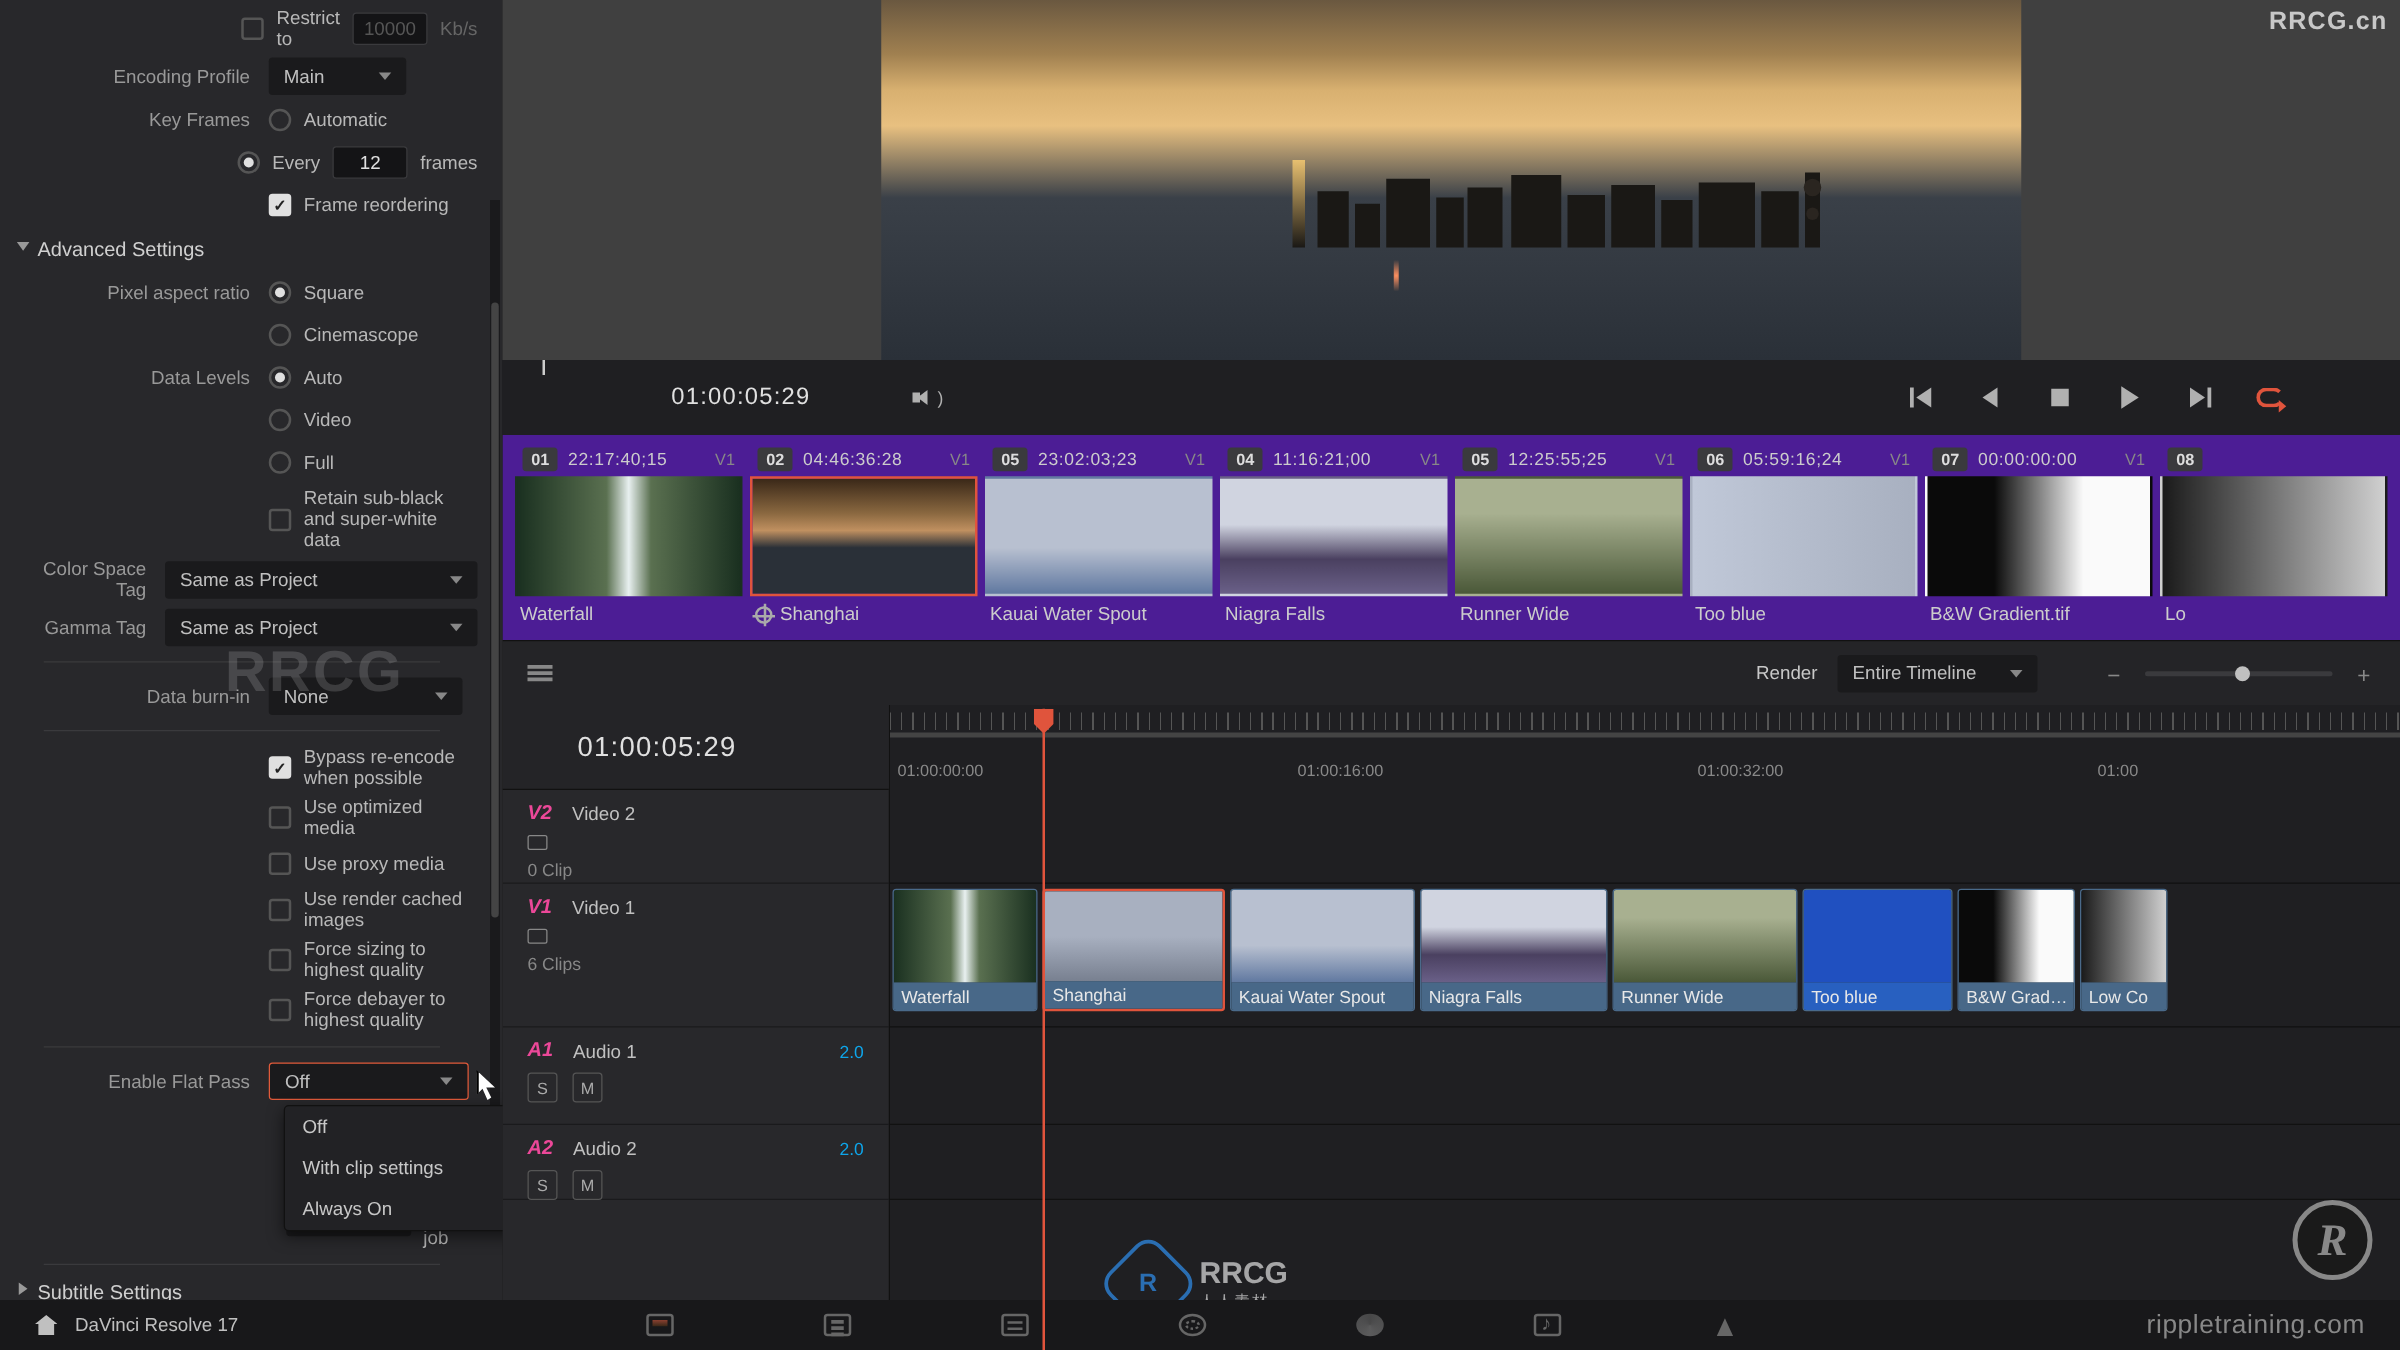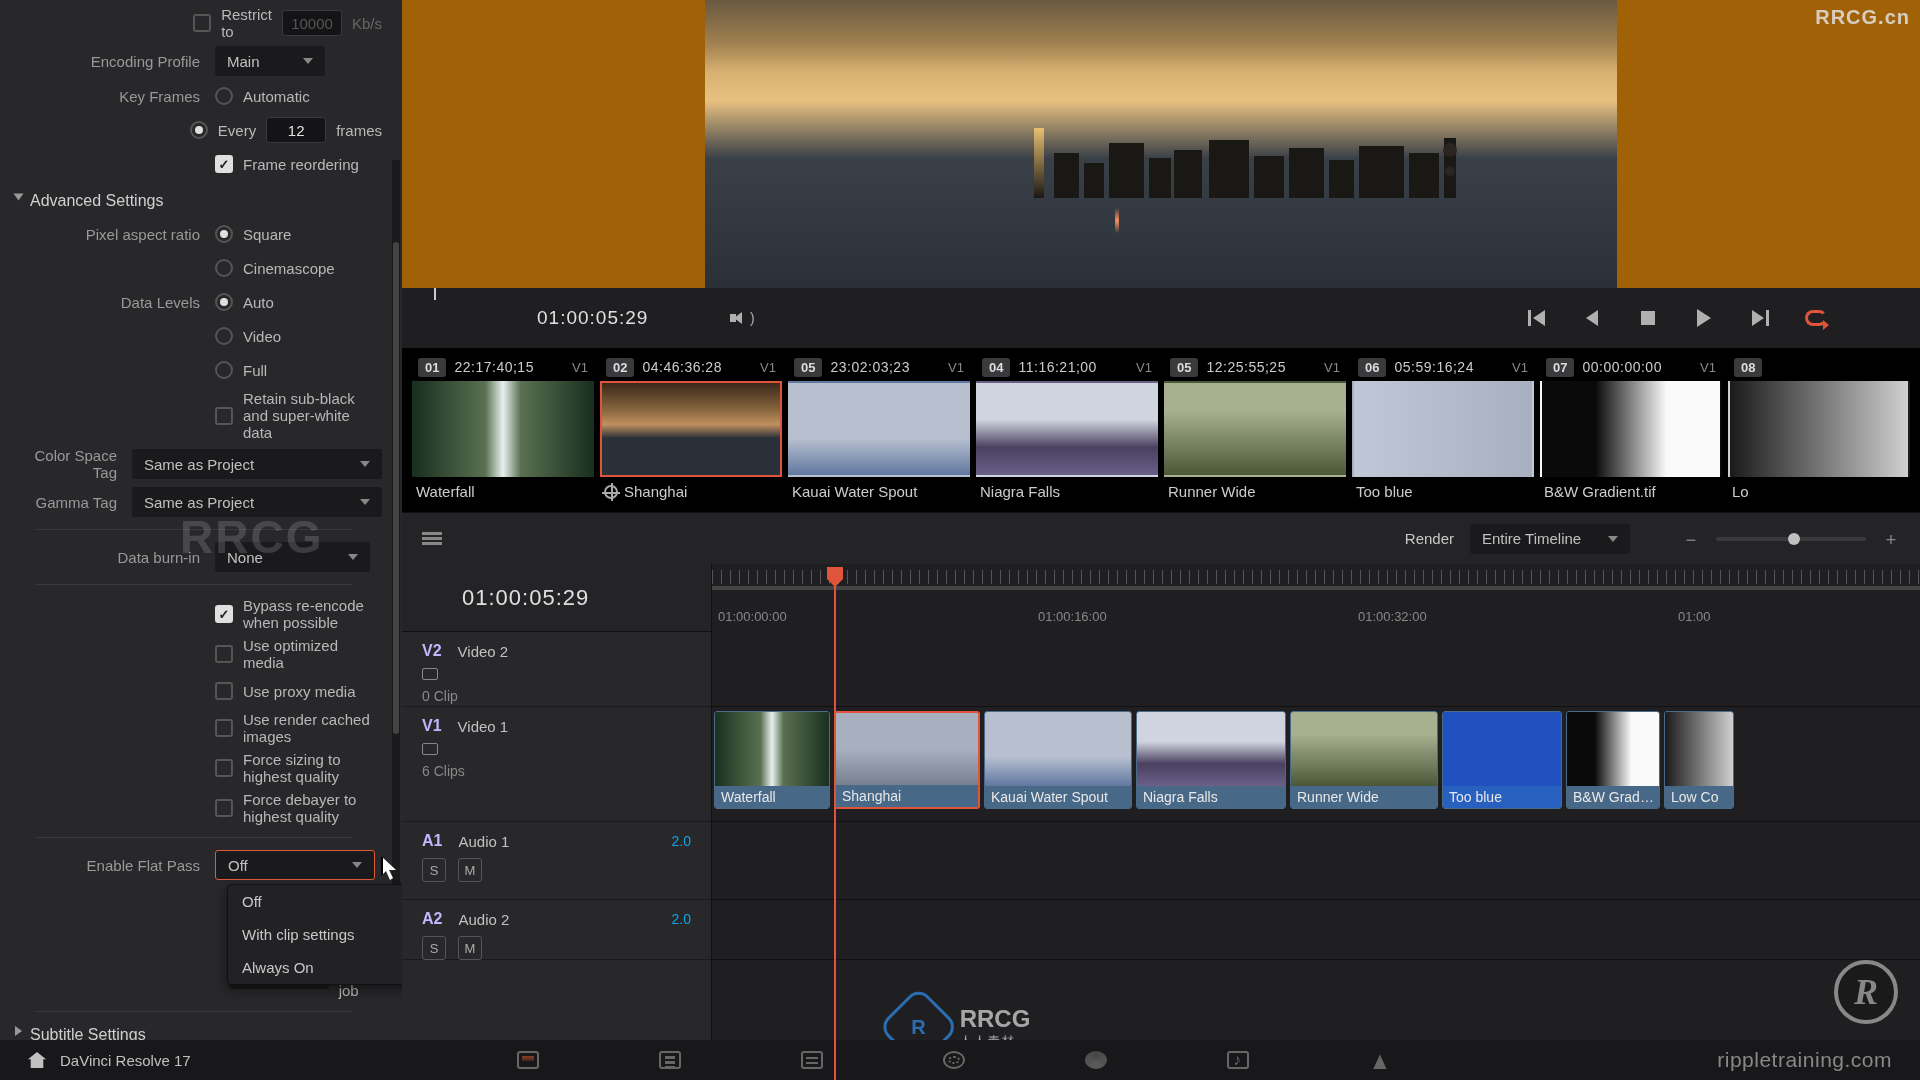--- a/index.html
+++ b/index.html
@@ -30,21 +30,21 @@
 .tri { width:0; height:0; border-top:5px solid transparent; border-bottom:5px solid transparent; border-left:7px solid #999; }
 .tri.down { transform:rotate(90deg); }
 
 .dropdown { position:absolute; background:#222225; border:1px solid #111; border-radius:4px; box-shadow:0 4px 12px rgba(0,0,0,.5); z-index:100; min-width:200px; overflow:hidden; }
 .dropdown .ditem { padding:8px 14px; color:#c8c8c8; font-size:15px; cursor:pointer; }
 
 .btn-add { margin:20px auto; display:block; background:#3a3a3d; border:none; border-radius:6px; color:#d0d0d0; padding:10px 28px; font-size:15px; cursor:pointer; }
 
 .divider { height:1px; background:#3a3a3d; margin:12px 30px 12px 15px; }
 
-.viewer { height:288px; background:#a16207; display:flex; align-items:flex-start; justify-content:center; position:relative; }
+.viewer { height:288px; background:#404040; display:flex; align-items:flex-start; justify-content:center; position:relative; }
 .preview-img { width:912px; height:288px; background:linear-gradient(to bottom,#6a5840 0%,#a08050 15%,#d8b070 25%,#e8c080 35%,#3a4048 55%,#2a3038 100%); position:relative; overflow:hidden; }
 .skyline { position:absolute; bottom:90px; left:35%; right:5%; height:80px; }
 .bld { position:absolute; bottom:0; background:#1a1815; }
 .bld.tall { width:10px; height:70px; left:10px; background:linear-gradient(to bottom,#e8c070,#1a1815); }
 .bld.b1 { width:25px; height:45px; left:30px; } .bld.b2 { width:20px; height:35px; left:60px; }
 .bld.b3 { width:35px; height:55px; left:85px; } .bld.b4 { width:22px; height:40px; left:125px; }
 .bld.b5 { width:28px; height:48px; left:150px; } .bld.b6 { width:40px; height:58px; left:185px; }
 .bld.b7 { width:30px; height:42px; left:230px; } .bld.b8 { width:35px; height:50px; left:265px; }
 .bld.b9 { width:25px; height:38px; left:305px; } .bld.b10 { width:45px; height:52px; left:335px; }
 .bld.b11 { width:30px; height:45px; left:385px; } .bld.sphere { width:12px; height:60px; left:420px; }
@@ -67,21 +67,21 @@
 .ico-next::before { content:""; border-top:8px solid transparent; border-bottom:8px solid transparent; border-left:12px solid #b0b0b0; }
 .ico-next::after { content:""; width:3px; height:16px; background:#b0b0b0; margin-left:2px; }
 .ico-rplay { border-top:8px solid transparent; border-bottom:8px solid transparent; border-right:12px solid #b0b0b0; }
 .ico-loop { width:22px; height:16px; border:3px solid #e0543c; border-radius:9px; border-right-color:transparent; position:relative; }
 .ico-loop::after { content:""; position:absolute; right:-5px; top:7px; border-left:6px solid #e0543c; border-top:5px solid transparent; border-bottom:5px solid transparent; }
 .ico-speaker { width:18px; display:flex; align-items:center; }
 .ico-speaker::before { content:""; width:6px; height:8px; background:#b0b0b0; }
 .ico-speaker::after { content:""; border-top:6px solid transparent; border-bottom:6px solid transparent; border-right:8px solid #b0b0b0; margin-left:-2px; }
 .sound-waves { font-size:14px; color:#b0b0b0; margin-left:2px; }
 
-.clip-strip { display:flex; gap:6px; padding:6px 10px; background:#000000; overflow:hidden; }
+.clip-strip { display:flex; gap:6px; padding:6px 10px; background:#4c1d95; overflow:hidden; }
 .clip-card { width:182px; flex-shrink:0; }
 .clip-head { display:flex; align-items:baseline; gap:8px; padding:4px 6px; font-size:14px; }
 .clip-num { background:#3a3a3d; border-radius:3px; padding:2px 7px; color:#ddd; font-size:13px; font-weight:600; }
 .clip-tc { color:#ccc; font-size:14px; letter-spacing:.5px; }
 .clip-trk { color:#888; margin-left:auto; font-size:13px; }
 .clip-thumb { width:182px; height:96px; background:#333; border:2px solid transparent; }
 .clip-card.selected .clip-thumb { border-color:#e0543c; }
 .clip-name { padding:6px 4px; color:#ccc; font-size:15px; display:flex; align-items:center; gap:6px; }
 .aim-icon { width:14px; height:14px; border:2px solid #aaa; border-radius:50%; position:relative; }
 .aim-icon::before,.aim-icon::after { content:""; position:absolute; background:#aaa; }
@@ -111,21 +111,21 @@
 .ruler-tc { color:#e0e0e0; font-size:22px; font-weight:500; letter-spacing:1px; }
 .ruler-body { position:absolute; left:0; right:0; top:0; height:68px; }
 .ruler-body .tick { position:absolute; bottom:8px; color:#888; font-size:13px; }
 .ruler-body .scale { position:absolute; top:6px; left:0; right:0; height:14px; background:repeating-linear-gradient(to right,#555 0,#555 1px,transparent 1px,transparent 9px); }
 .ruler-body .range { position:absolute; top:22px; left:0; right:0; height:4px; background:#444; }
 .playhead { position:absolute; top:3px; width:2px; background:#e0543c; height:100%; z-index:50; }
 .playhead::before { content:""; position:absolute; top:0; left:-7px; width:16px; height:20px; background:#e0543c; clip-path:polygon(0 0,100% 0,100% 60%,50% 100%,0 60%); }
 
 .track-head { display:flex; flex-direction:column; padding:10px 20px; border-bottom:1px solid #1a1a1c; gap:8px; }
 .track-head .top { display:flex; align-items:center; gap:16px; }
-.track-id { color:#c4b5fd; font-size:16px; font-weight:600; }
+.track-id { color:#ec4899; font-size:16px; font-weight:600;font-style:italic; }
 .track-name { color:#c0c0c0; font-size:15px; }
 .track-meta { color:#0ea5e9; font-size:14px; margin-left:auto; }
 .track-head .bot { display:flex; align-items:center; gap:12px; }
 .tiny-ico { width:16px; height:12px; border:1px solid #888; border-radius:2px; }
 .sm-btn { width:24px; height:24px; border:1px solid #555; border-radius:3px; display:flex; align-items:center; justify-content:center; color:#aaa; font-size:13px; }
 
 .track-row { height:103px; border-bottom:1px solid #111; position:relative; display:flex; }
 .track-row.video1 { height:115px; }
 .track-row.audio { height:78px; }
 .tl-clip { height:98px; border:1px solid #4a6a8a; background:#2a3a48; border-radius:3px; margin:4px 2px 0 2px; display:flex; flex-direction:column; overflow:hidden; }

